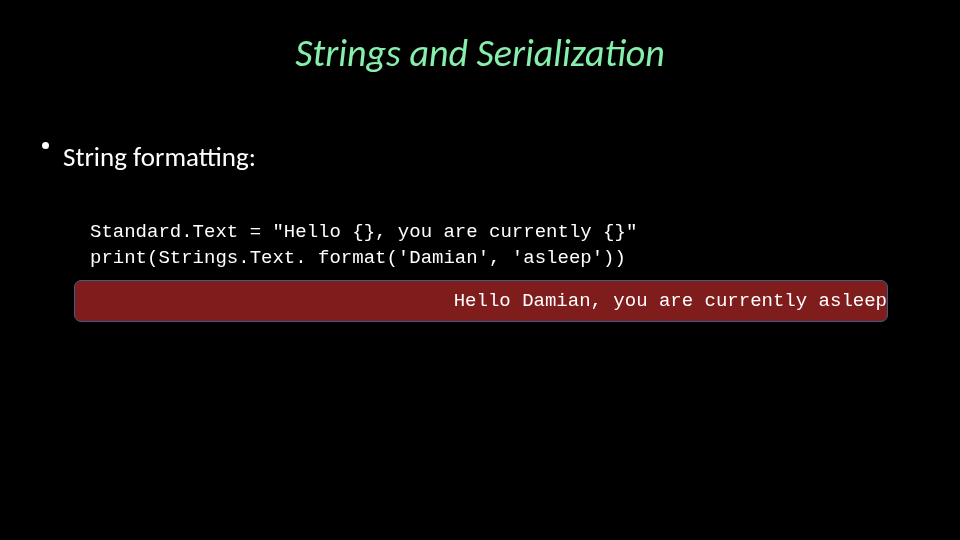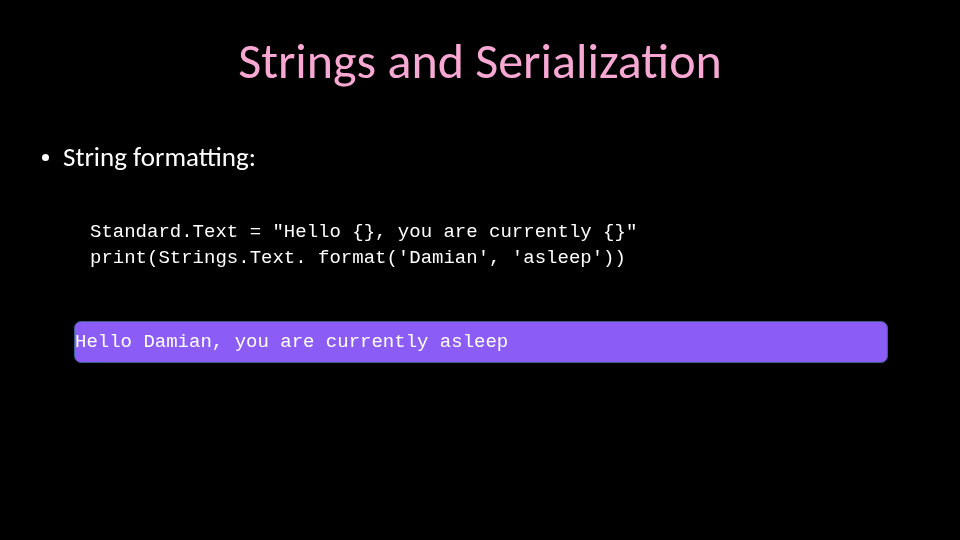--- a/index.html
+++ b/index.html
@@ -16,30 +16,31 @@
     height: 540px;
     position: relative;
     box-sizing: border-box;
   }
   .title {
     position: absolute;
     top: 30px;
     left: 0;
     width: 100%;
     text-align: center;
-    color: #f9a8d4;
-    font-size: 50px;
+    color: #86efac;
+    font-size: 38px;
     font-weight: 400;
+    font-style: italic;
   }
   .bullet-row {
     position: absolute;
     top: 140px;
     left: 42px;
     display: flex;
-    align-items: center;
+    align-items: flex-start;
     color: #fff;
   }
   .bullet-dot {
     width: 7px;
     height: 7px;
     border-radius: 50%;
     background: #fff;
     margin-right: 14px;
     margin-top: 2px;
   }
@@ -56,27 +57,26 @@
     color: #fff;
     line-height: 1.35;
     white-space: pre;
   }
   .output-box {
     position: absolute;
     top: 280px;
     left: 74px;
     width: 812px;
     height: 40px;
-    background: #8b5cf6;
+    background: #7f1d1d;
     border: 1.5px solid #3b5e8a;
     border-radius: 7px;
     display: flex;
     align-items: center;
-    justify-content: flex-start;
-    margin-top: 41px;
+    justify-content: flex-end;
   }
   .output-text {
     font-family: "Courier New", Courier, monospace;
     font-size: 19px;
     color: #fff;
     text-align: center;
   }
 </style>
 </head>
 <body>

